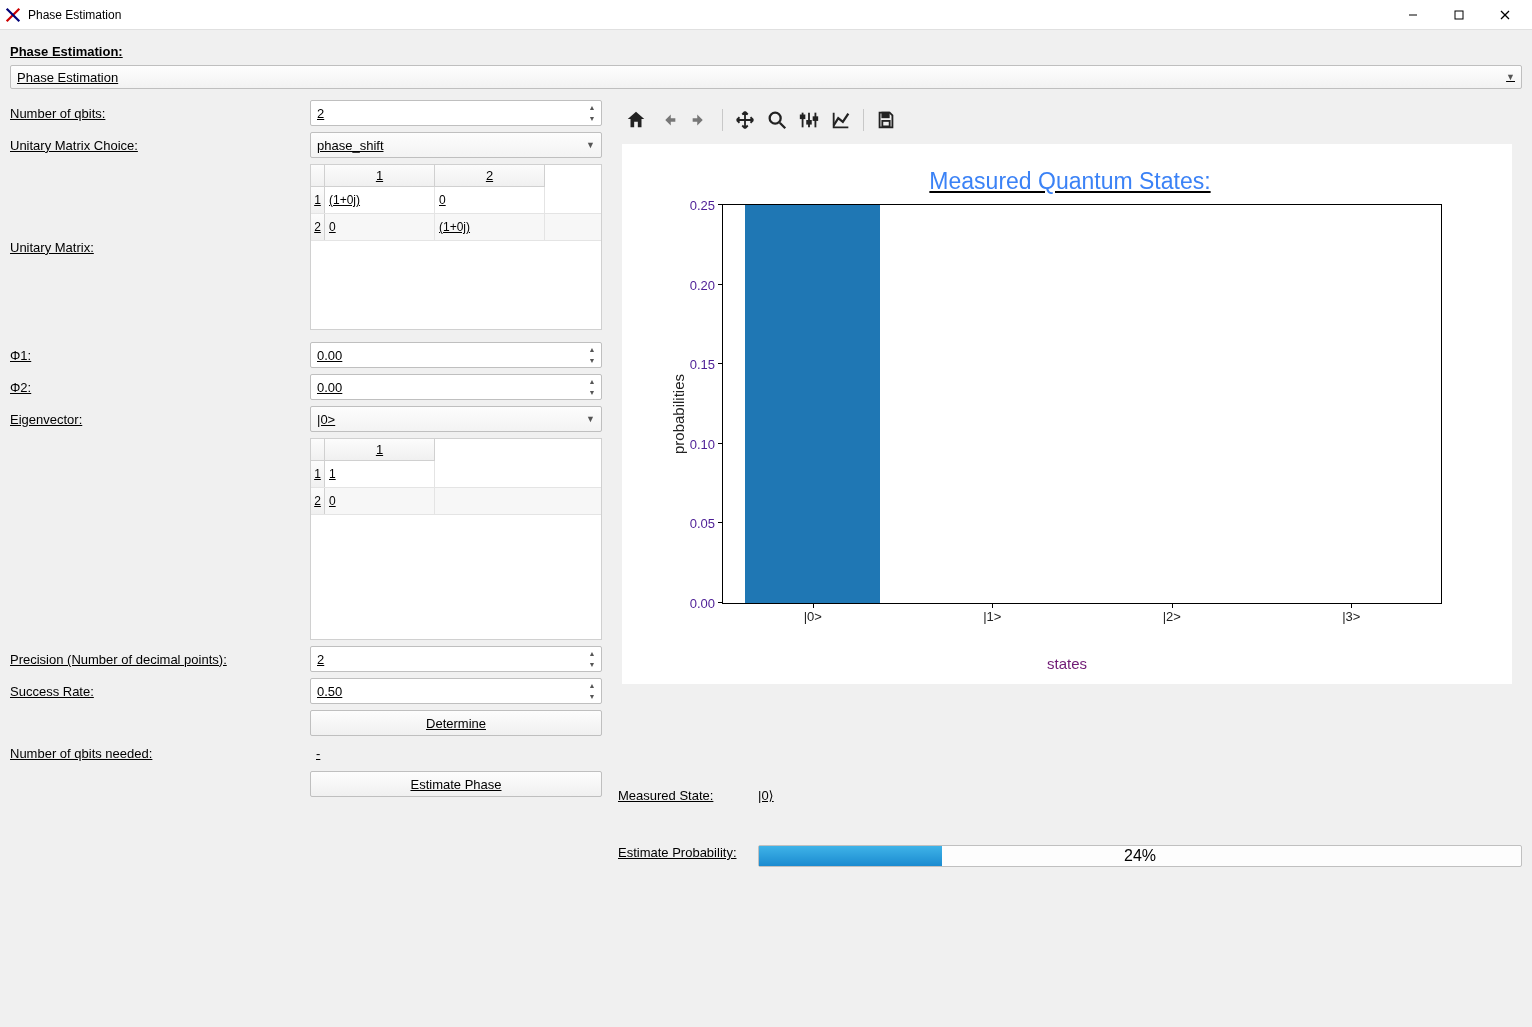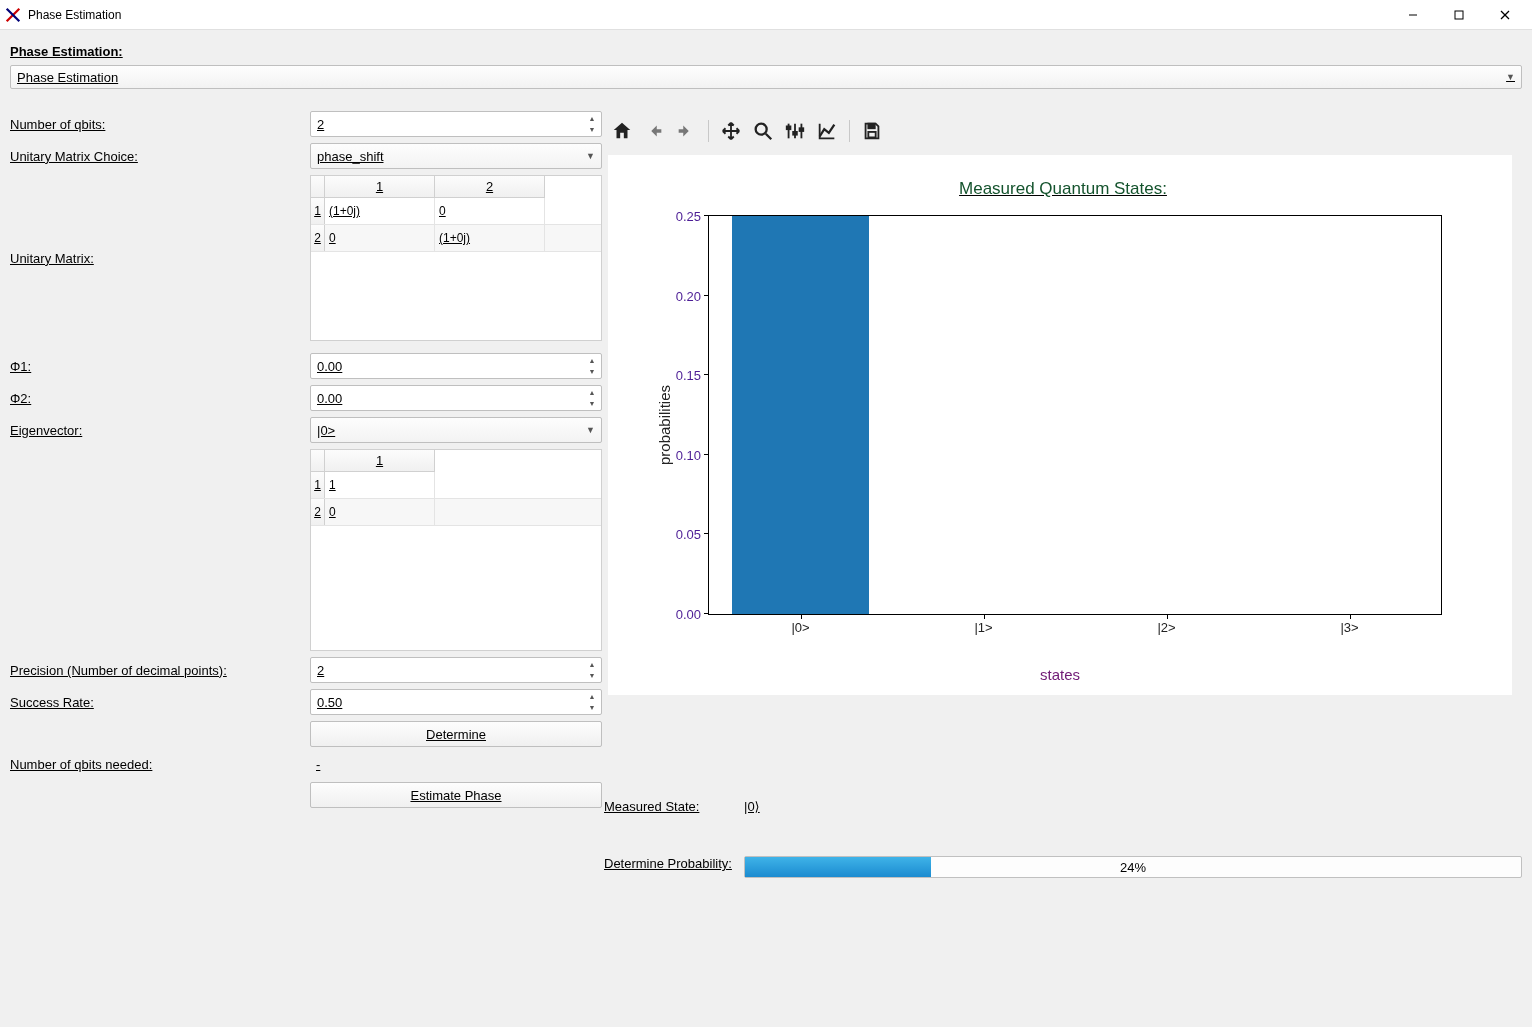--- a/index.html
+++ b/index.html
@@ -9,21 +9,21 @@
   .titlebar .app-icon { width: 18px; height: 18px; margin-right: 6px; }
   .titlebar .title { flex: 1; font-size: 12px; }
   .titlebar .win-controls { display: flex; }
   .titlebar .win-btn { width: 46px; height: 30px; display: flex; align-items: center; justify-content: center; }
   .content { flex: 1; padding: 10px 10px 10px 10px; overflow: hidden; text-decoration: underline; }
   .section-title { font-weight: bold; font-size: 13px; margin: 4px 0 6px 0; }
   .top-combo {
     width: 100%; height: 24px; border: 1px solid #bfbfbf; background: linear-gradient(#fefefe,#f2f2f2);
     display: flex; align-items: center; padding: 0 6px; justify-content: space-between; border-radius: 2px;
   }
-  .layout { display: flex; margin-top: 22px; gap: 2px; }
+  .layout { display: flex; margin-top: 11px; gap: 16px; }
   .left-col { width: 592px; display: flex; flex-direction: column; gap: 6px; }
   .right-col { flex: 1; display: flex; flex-direction: column; }
   .row { display: flex; align-items: center; }
   .row .lbl { width: 300px; font-size: 13px; }
   .row .ctrl { flex: 1; }
   .row-tall { display: flex; }
   .row-tall .lbl { width: 300px; font-size: 13px; display:flex; align-items:center;}
   .row-tall .ctrl { flex: 1; }
   .spinbox, .combo, .textval {
     width: 100%; height: 26px; border: 1px solid #bfbfbf; background: #fff; display: flex; align-items: center;
@@ -37,33 +37,33 @@
   .eigen-wrap { height: 202px; border:1px solid #d0d0d0; background:#fff;}
   .btn {
     height:26px; border:1px solid #bfbfbf; background:linear-gradient(#fdfdfd,#f0f0f0);
     display:flex; align-items:center; justify-content:center; border-radius:2px; font-size:13px;
   }
   .toolbar { height:40px; display:flex; align-items:center; gap:4px; padding:0 4px;}
   .tb-btn { width:28px; height:28px; display:flex; align-items:center; justify-content:center; color:#222;}
   .tb-sep { width:1px; height:22px; background:#c8c8c8; margin:0 4px;}
   .plot-area { background:#fff; border:none; flex:1; position:relative; margin:4px 10px 8px 4px;}
   .plot-inner { position:absolute; left:100px; top:60px; right:70px; bottom:80px; border:1px solid #000;}
-  .plot-title { text-align:center; font-size:17px; color:#14532d; padding-top:24px;padding-left:6px; }
+  .plot-title { text-align:center; font-size:23px; color:#3b82f6; padding-top:24px;padding-left:6px; }
   .ylabel { position:absolute; left:16px; top:50%; transform:translateY(-50%) rotate(-90deg); font-size:15px; color:#222;}
   .xlabel { position:absolute; left:50%; bottom:12px; transform:translateX(-50%); font-size:15px; color:#701a75;}
   .ytick { position:absolute; right:100%; padding-right:8px; font-size:13px; color:#4c1d95; transform:translateY(50%);}
   .ytick-line { position:absolute; left:-5px; width:5px; height:1px; background:#000;}
   .xtick { position:absolute; top:100%; padding-top:6px; font-size:13px; color:#222; transform:translateX(-50%);}
   .xtick-line { position:absolute; top:0; width:1px; height:5px; background:#000;}
   .bar { position:absolute; bottom:0; background:#1f77b4;}
   .result-row { display:flex; margin-top:6px;}
   .result-row .rlbl { width:140px; font-size:13px;}
   .progress { flex:1; height:22px; border:1px solid #c0c0c0; background:#fdfdfd; position:relative; border-radius:2px;}
   .progress .fill { position:absolute; left:0; top:0; bottom:0; background:linear-gradient(#3fb3e8,#1b8bd0);}
-  .progress .plabel { position:absolute; left:0; right:0; top:0; bottom:0; display:flex; align-items:center; justify-content:center; font-size:13px;}
+  .progress .plabel { position:absolute; left:0; right:0; top:0; bottom:0; display:flex; align-items:center; justify-content:center; font-size:16px;}
 </style>
 </head>
 <body>
 
 <div class="window">
 
   <div class="titlebar">
     <span class="app-icon">
       <svg viewBox="0 0 20 20" width="18" height="18">
           <line x1="3" y1="17" x2="17" y2="3" stroke="#c00" stroke-width="2.5"></line>
@@ -345,21 +345,21 @@
         <div style="height:90px;"></div>
 
         <div class="result-row">
           <div class="rlbl">Measured State:</div>
           <div>|0⟩</div>
         </div>
 
         <div style="height:36px;"></div>
 
         <div class="result-row">
-          <div class="rlbl">Determine Probability:</div>
+          <div class="rlbl">Estimate Probability:</div>
           <div class="progress">
             <div class="fill" id="prog-fill" style="width: 24%;"></div>
             <div class="plabel">24%</div>
           </div>
         </div>
 
       </div>
     </div>
   </div>
 </div>

